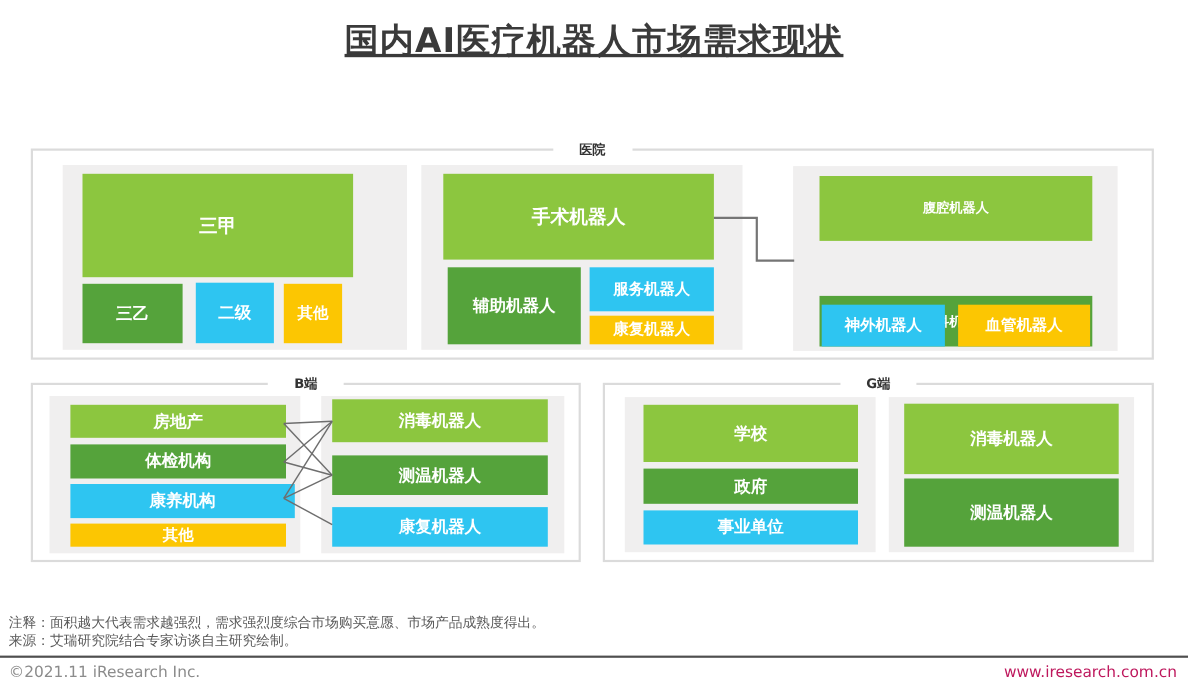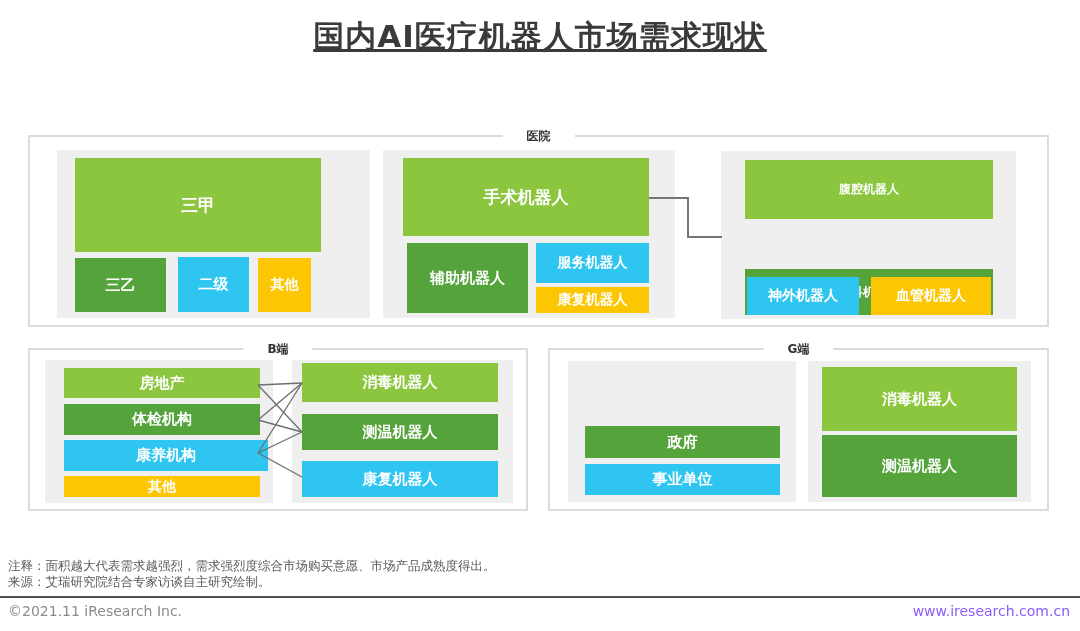--- a/index.html
+++ b/index.html
@@ -31,21 +31,21 @@
   .fs16 { font-size:12px; }
   .fs15 { font-size:15px; }
   .fs14 { font-size:14px; }
   .conn-svg { position:absolute; overflow:visible; }
   .notes {
     position:absolute; left:8px; top:558px; font-size:12.5px; color:#595959;
     line-height:16px;
   }
   .footer-rule { position:absolute; left:0; top:596px; width:1080px; height:2px; background:#4F4F4F; }
   .footer-left  { position:absolute; left:8px;  top:603px; font-size:14px; color:#8C8C8C; }
-  .footer-right { position:absolute; right:10px; top:603px; font-size:14px; color:#8b5cf6; }
+  .footer-right { position:absolute; right:10px; top:603px; font-size:14px; color:#be185d; }
 </style>
 </head>
 <body>
 
 <div class="page">
 
   <div class="title">国内AI医疗机器人市场需求现状</div>
 
   <div class="section" style="left:28px; top:135px; width:1021px; height:192px;">
     <span class="section-label">医院</span>
@@ -102,20 +102,21 @@
         <line x1="0" y1="93" x2="44" y2="72"></line>
         <line x1="0" y1="93" x2="44" y2="117"></line>
       </g>
     </svg>
   </div>
 
   <div class="section" style="left:548px; top:348px; width:501px; height:163px;">
     <span class="section-label">G端</span>
 
     <div class="panel" style="left:18px; top:11px; width:228px; height:141px;">
+      <div class="box c-lg fs15" style="left:17px; top:7px;   width:195px; height:52px;">学校</div>
       <div class="box c-dg fs15" style="left:17px; top:65px;  width:195px; height:32px;">政府</div>
       <div class="box c-cy fs15" style="left:17px; top:103px; width:195px; height:31px;">事业单位</div>
     </div>
 
     <div class="panel" style="left:258px; top:11px; width:223px; height:141px;">
       <div class="box c-lg fs15" style="left:14px; top:6px;  width:195px; height:64px;">消毒机器人</div>
       <div class="box c-dg fs15" style="left:14px; top:74px; width:195px; height:62px;">测温机器人</div>
     </div>
   </div>
 

